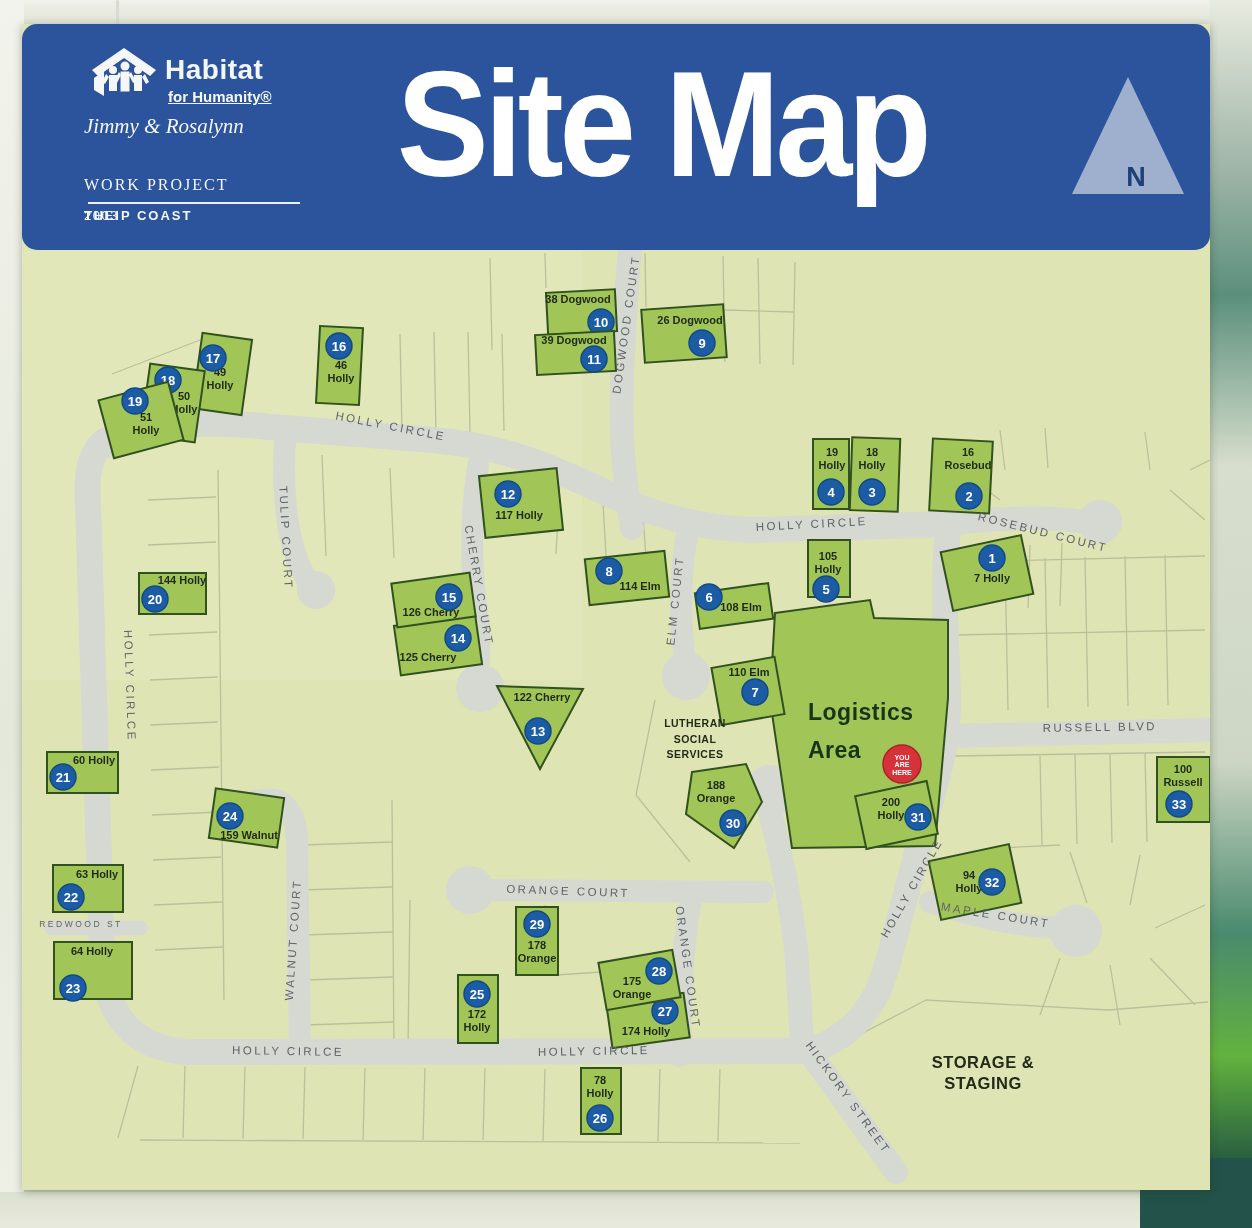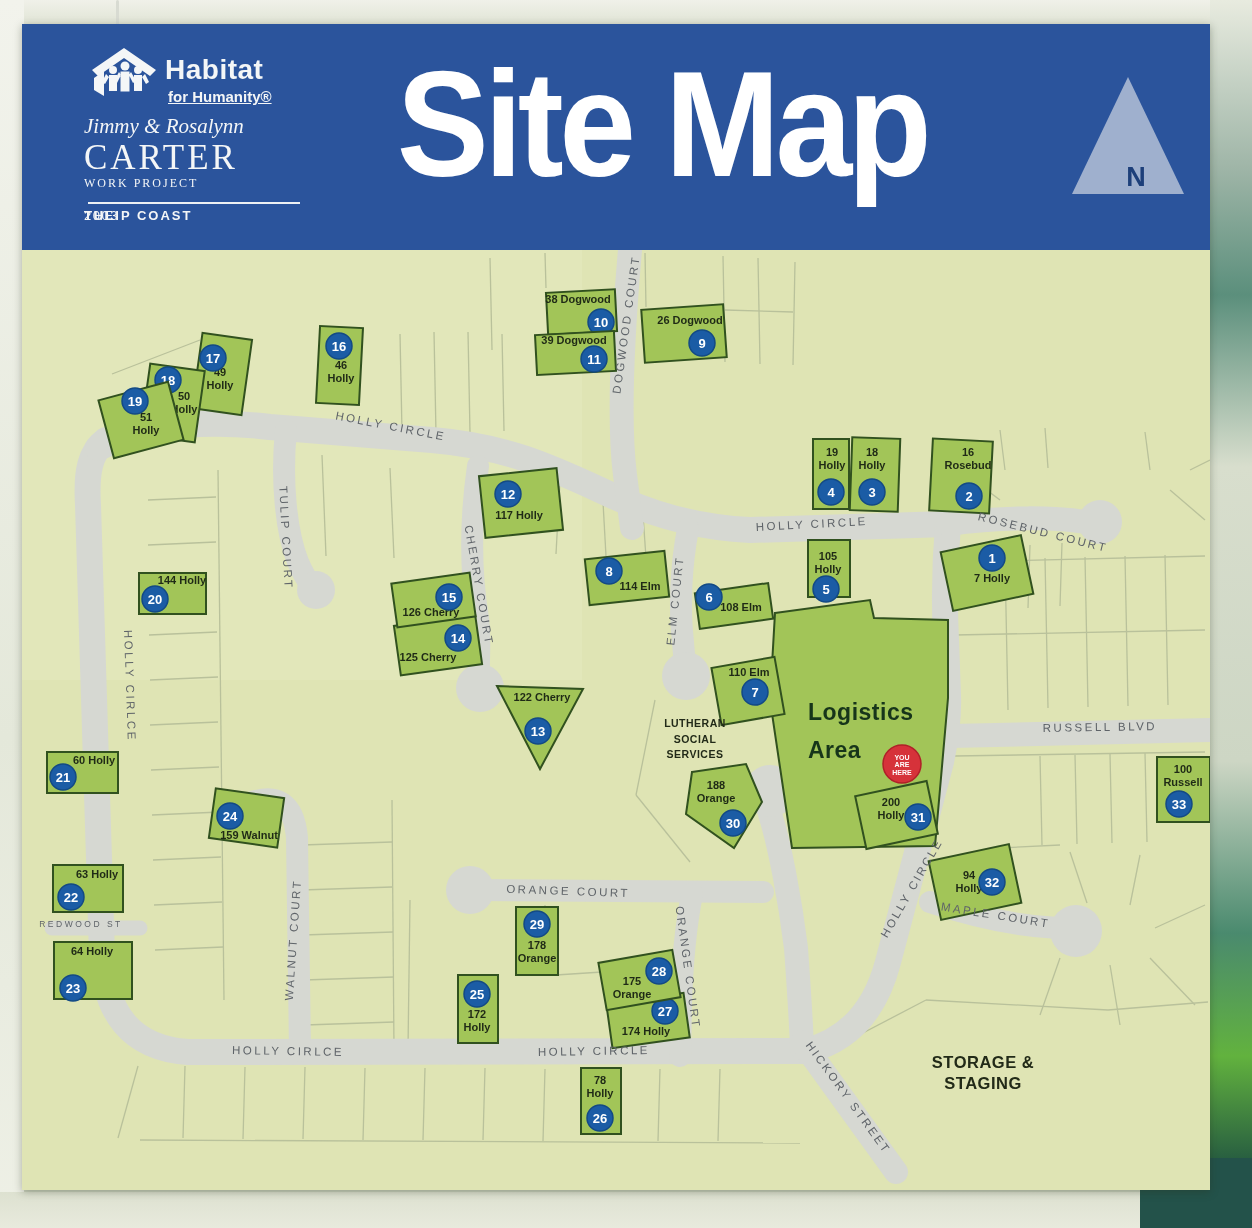--- a/index.html
+++ b/index.html
@@ -10,28 +10,28 @@
   .edge-top{left:0;top:0;width:1252px;height:26px;background:linear-gradient(#f0f1e9,#dfe3d4);}
   .edge-left{left:0;top:0;width:24px;height:1228px;background:linear-gradient(180deg,#f2f3ec,#e4e8da 60%,#eef0e6);}
   .edge-right{left:1210px;top:0;width:42px;height:1228px;
     background:linear-gradient(180deg,#e8ebdf 0%,#9db4a6 14%,#5b8f7c 24%,#d8decd 38%,#cdd6c4 62%,#4a8a6e 76%,#62b23e 86%,#1d4f41 96%);}
   .edge-bottom{left:0;top:1192px;width:1252px;height:36px;background:linear-gradient(#dde1d0,#e8eadd);}
   .corner-br{left:1140px;top:1158px;width:112px;height:70px;background:#23524a;border-radius:6px 0 0 0;}
   .wire{position:absolute;width:3px;background:#d8dbd2;border-radius:2px;}
   
   .sign{position:absolute;left:22px;top:24px;width:1188px;height:1166px;background:#dfe4b6;
         box-shadow:0 2px 8px rgba(40,50,30,.35);}
-  .header{position:absolute;left:22px;top:24px;width:1188px;height:226px;background:#2b549c;color:#f4f6f7;}
+  .header{position:absolute;left:22px;top:24px;width:1188px;height:226px;background:#2b549c;color:#f4f6f7;border-radius:15px;}
   .header *{position:absolute;white-space:nowrap;}
   .h-habitat{left:143px;top:30px;font-size:28px;font-weight:bold;letter-spacing:.5px;}
   .h-forhum{left:146px;top:64px;font-size:15px;font-weight:bold;text-decoration:underline;}
   .carter-block{font-family:"Liberation Serif",serif;}
   .h-jimmy{left:62px;top:90px;width:220px;font-size:21px;font-style:italic;}
   .h-carter{left:62px;top:114px;width:220px;font-size:35px;letter-spacing:3px;}
-  .h-work{left:62px;top:152px;width:220px;font-size:12px;letter-spacing:2px;}
+  .h-work{left:62px;top:152px;width:220px;font-size:16px;letter-spacing:2px;}
   .h-rule{left:66px;top:178px;width:212px;height:2px;background:#eef1f4;}
   .h-gulf{left:62px;top:184px;width:220px;font-size:13px;letter-spacing:1.5px;font-family:"Liberation Sans",sans-serif;}
   .h-gulf b{letter-spacing:2px;}
   .h-title{left:260px;top:14px;width:760px;text-align:center;font-size:150px;font-weight:bold;
            letter-spacing:-5px;transform:scaleX(.92);color:#fff;}
   .h-north{left:1048px;top:50px;}
   .map-svg{position:absolute;left:22px;top:250px;}
   svg text{font-family:"Liberation Sans",sans-serif;}
 </style>
 </head>
@@ -59,21 +59,20 @@
           <circle cx="37" cy="22" r="4.5"></circle>
             <path d="M32.5 27.5 h9 v20 h-9 z M31 28 l-5 9 3 2 4-8z M43 28 l5 9 -3 2 -4-8z"></path>
           <circle cx="50" cy="26" r="4"></circle>
             <path d="M46 31 h8 v16 h-8 z M57 30 l4 8 -3 2 -4-7z"></path>
         </g>
       </svg>
     </span>
     <span class="h-habitat">Habitat</span>
     <span class="h-forhum">for Humanity®</span>
     <span class="h-jimmy carter-block">Jimmy &amp; Rosalynn</span>
-    <span class="h-carter carter-block">CARTER</span>
     <span class="h-work carter-block">WORK PROJECT</span>
     <span class="h-rule"></span>
     <span class="h-gulf">
         <span>THE </span>
         <b>TULIP COAST</b>
         <span> 2003</span>
       </span>
     <span class="h-title">Site Map</span>
     <span class="h-north">
       <svg width="118" height="124" viewBox="0 0 118 124">

